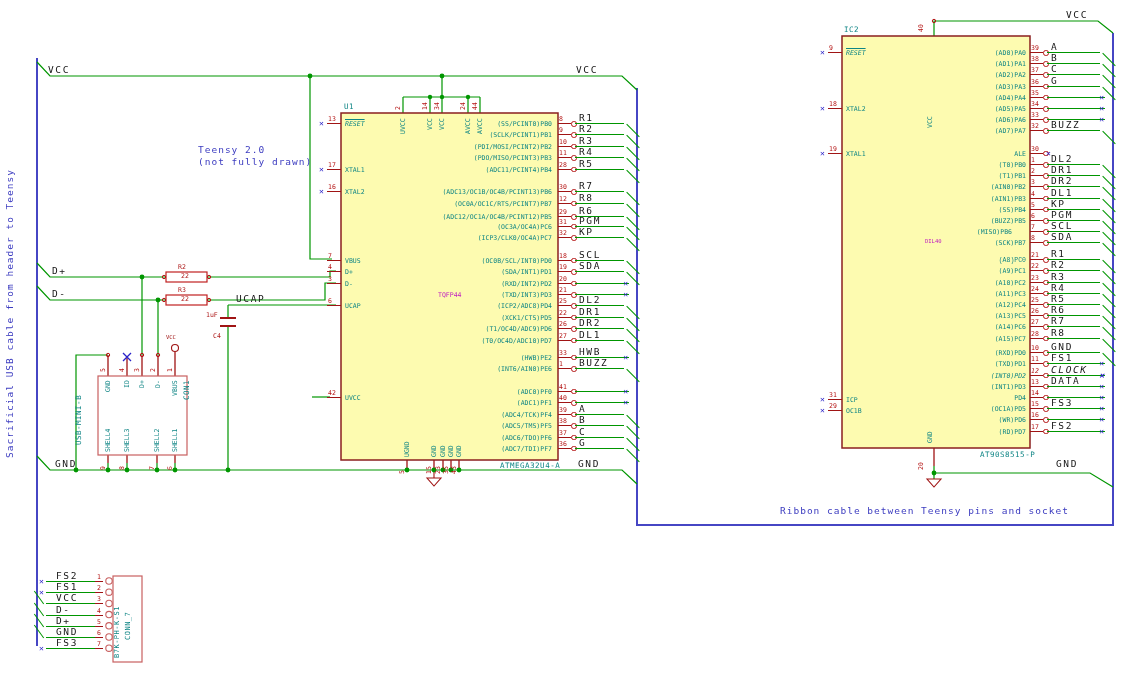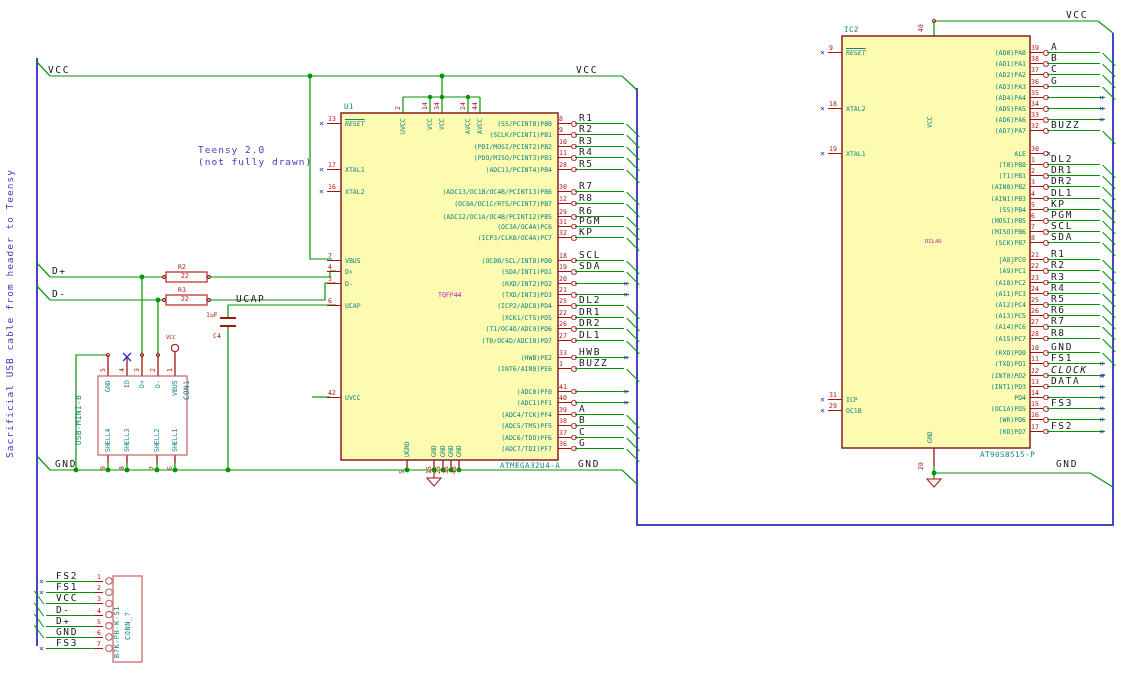--- a/index.html
+++ b/index.html
@@ -529,30 +529,30 @@
       <div class="prow" style="top: 199.8px;">
         <span class="pname ra" style="right: 87px;">(SS)PB4</span>
         <span class="pnum" style="left: 1px;">5</span>
         <span class="stub" style="left: 0px; width: 13px;"></span>
         <span class="pdot" style="left: 13px;"></span>
         <span class="wire" style="left: 17px; right: 13px;"></span>
         <span class="nlabel" style="left: 21px;">KP</span>
         <span class="diag"></span>
       </div>
       <div class="prow" style="top: 211px;">
-        <span class="pname ra" style="right: 87px;">(MOSI)PB5</span>
+        <span class="pname ra" style="right: 87px;">(BUZZ)PB5</span>
         <span class="pnum" style="left: 1px;">6</span>
         <span class="stub" style="left: 0px; width: 13px;"></span>
         <span class="pdot" style="left: 13px;"></span>
         <span class="wire" style="left: 17px; right: 13px;"></span>
         <span class="nlabel" style="left: 21px;">PGM</span>
         <span class="diag"></span>
       </div>
       <div class="prow" style="top: 222.2px;">
-        <span class="pname ra" style="right: 87px; text-align: center;">(MISO)PB6</span>
+        <span class="pname ra" style="right: 101px; text-align: center;">(MISO)PB6</span>
         <span class="pnum" style="left: 1px;">7</span>
         <span class="stub" style="left: 0px; width: 13px;"></span>
         <span class="pdot" style="left: 13px;"></span>
         <span class="wire" style="left: 17px; right: 13px;"></span>
         <span class="nlabel" style="left: 21px;">SCL</span>
         <span class="diag"></span>
       </div>
       <div class="prow" style="top: 233.4px;">
         <span class="pname ra" style="right: 87px;">(SCK)PB7</span>
         <span class="pnum" style="left: 1px;">8</span>
@@ -858,14 +858,15 @@
   <span class="txt tiny" style="left:166px;top:334px">VCC</span>
 
   <span class="vt ref" style="left:83px;top:437px">USB-MINI-B</span>
   <span class="vt ref" style="left:191px;top:392px">CON1</span>
   <span class="vt ref" style="left:121px;top:650px;font-size:7px">B7K-PH-K-S1</span>
   <span class="vt ref" style="left:132px;top:632px;font-size:7px">CONN_7</span>
 
   <span class="vt note" style="left:14px;top:450px">Sacrificial USB cable from header to Teensy</span>
   <span class="txt note" style="left:198px;top:144px">Teensy 2.0</span>
   <span class="txt note" style="left:198px;top:156px">(not fully drawn)</span>
+  <span class="txt note" style="left:780px;top:505px">Ribbon cable between Teensy pins and socket</span>
 
 </div>
 
 </body></html>

